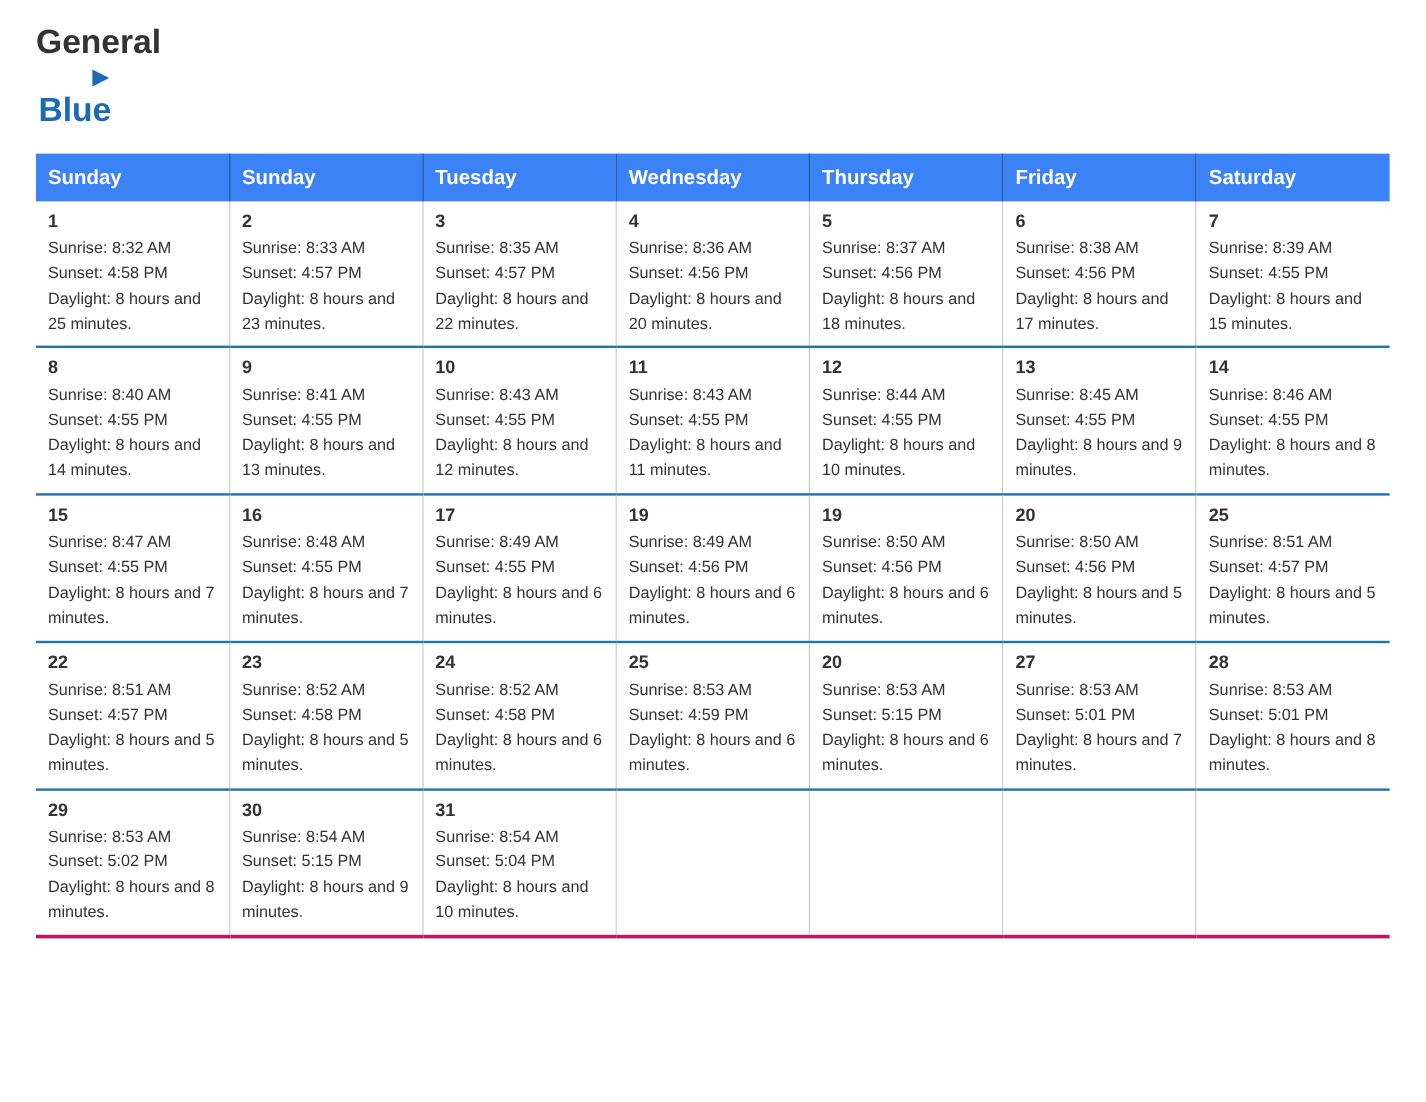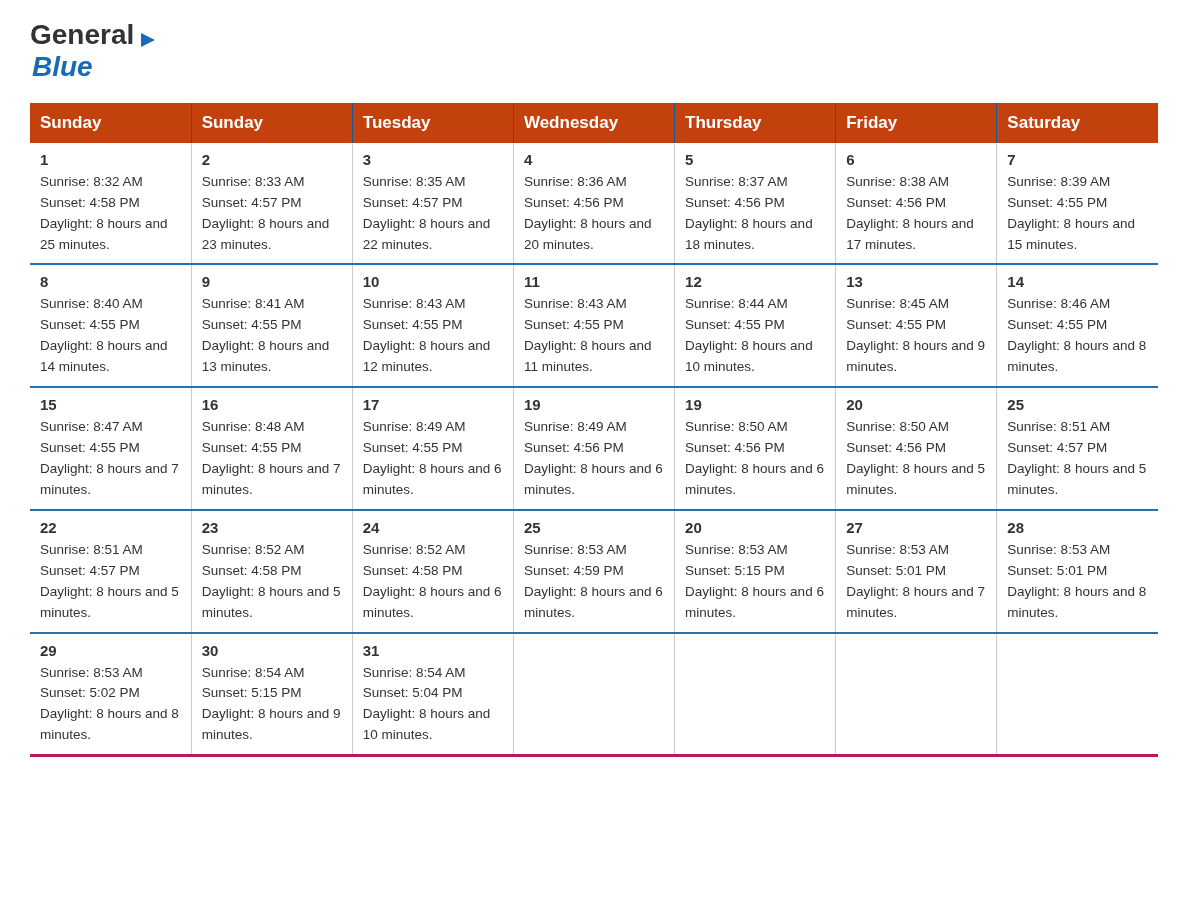--- a/index.html
+++ b/index.html
@@ -23,42 +23,42 @@
     .logo-text {
       font-size: 28px;
       font-weight: bold;
       color: #333;
       line-height: 1.1;
     }
     .logo-wrapper {
       display: flex;
       flex-direction: column;
     }
-    .logo-row1 { display: flex; align-items: flex-end; }
-    .logo-row2 { color: #1a6bb5; font-size: 28px; font-weight: bold; margin-left: 2px; font-style: italic; }
+    .logo-row1 { display: flex; align-items: center; flex-direction: column; }
+    .logo-row2 { color: #1a6bb5; font-size: 28px; font-weight: bold; margin-left: 2px; }
     .title-area {
       text-align: right;
     }
     .month-title {
       font-size: 52px;
       font-weight: bold;
       color: #222;
       letter-spacing: -1px;
     }
     .location {
       font-size: 22px;
       color: #555;
       margin-top: 4px;
     }
     table {
       width: 100%;
       border-collapse: collapse;
     }
     thead tr {
-      background: #c2410c;
+      background: #3b82f6;
     }
     thead th {
       color: #fff;
       font-size: 17px;
       font-weight: bold;
       padding: 10px 10px;
       text-align: left;
       border-right: 1px solid #1a5a99;
     }
     thead th:last-child { border-right: none; margin-top: 24px; }

